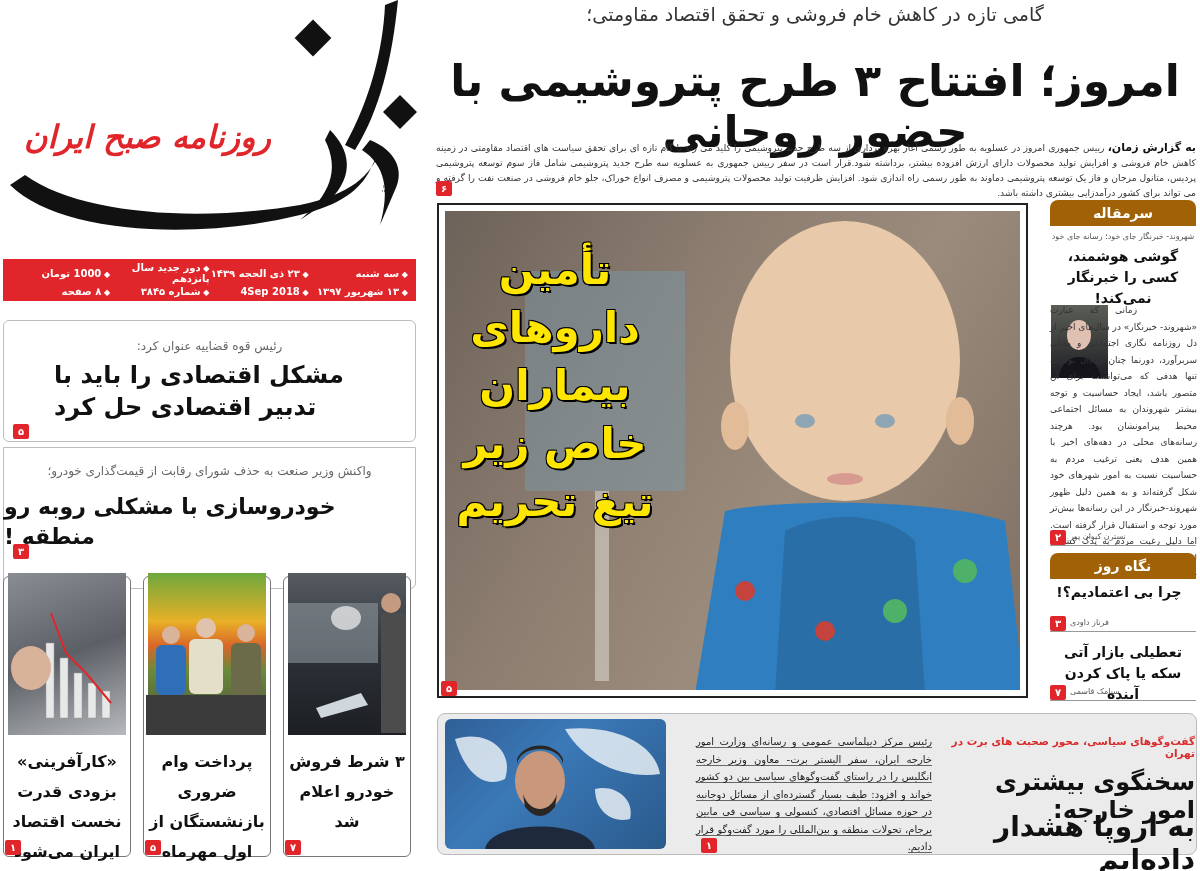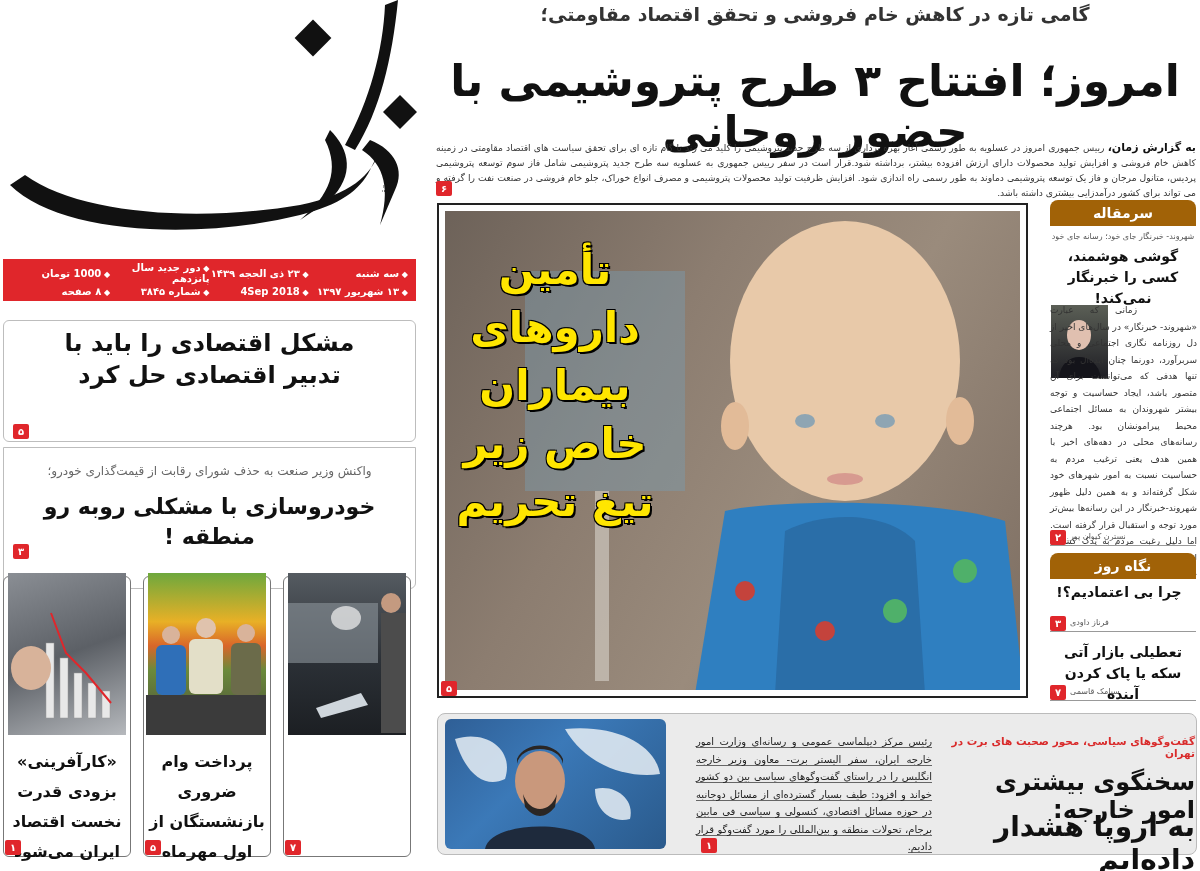--- a/index.html
+++ b/index.html
@@ -22,29 +22,29 @@
 
   
   #infobar { left: 3px; top: 259px; width: 413px; height: 42px; background: #e0262b; color: #fff;
     display: grid; grid-template-columns: repeat(4, 1fr); grid-template-rows: 1fr 1fr; padding: 3px 8px;
     font-size: 10px; font-weight: bold; align-items: center; }
   #infobar span::before { content: "◆ "; font-size: 8px; }
 
   
   .box { position: absolute; border: 1px solid #bdbdbd; border-radius: 6px; background: #fff; }
   .kicker { color: #666; font-size: 12px; text-align: center; }
-  .hl { font-weight: bold; text-align: center; color: #111; }
+  .hl { font-weight: bold; text-align: left; color: #111; }
 
   
   .tile { position: absolute; top: 576px; width: 128px; height: 281px; border: 1px solid #777; border-radius: 6px; background: #fff; }
   .tile .img { position: absolute; top: -4px; left: 4px; right: 4px; height: 162px; }
   .tile .cap { position: absolute; top: 170px; left: 2px; right: 2px; text-align: center; font-size: 16px; font-weight: bold; line-height: 30px; }
 
   
-  #super { left: 430px; top: 3px; width: 770px; text-align: center; font-size: 19px; font-weight: bold; color: #333; }
+  #super { left: 430px; top: 3px; width: 770px; text-align: center; font-size: 19px; font-weight: normal; color: #333; }
   #main-hl { left: 430px; top: 55px; width: 770px; text-align: center; font-size: 44px; font-weight: 900; color: #111; letter-spacing: -1px; }
   #lead { left: 436px; top: 140px; width: 760px; font-size: 9.2px; line-height: 15px; text-align: justify; color: #333; }
   #lead b { color: #111; font-size: 11px; }
 
   
   #bigphoto { left: 437px; top: 203px; width: 591px; height: 495px; border: 2px solid #222; background: #fff; padding: 5px; }
   #bigphoto .pic { position: absolute; left: 6px; top: 6px; right: 6px; bottom: 6px; overflow: hidden;
     background: linear-gradient(120deg, #6d6259 0%, #8c7d70 35%, #9a8b7c 60%, #7d6e62 100%); }
   #photo-title { position: absolute; left: 10px; top: 30px; width: 200px; text-align: center; color: #ffe600;
     font-size: 42px; font-weight: 900; line-height: 58px; text-shadow: 2px 2px 0 #000, -1px -1px 0 #000, 1px -1px 0 #000, -1px 1px 0 #000; }
@@ -74,35 +74,37 @@
 
 <div id="masthead" class="abs">
   <svg width="420" height="250" viewBox="0 0 420 250">
     <path d="M10 185 C 60 235, 200 240, 300 215 C 340 205, 360 190, 370 170 L 380 150 C 372 175, 350 195, 300 205 C 200 222, 80 215, 25 175 Z" fill="#111"></path>
     <path d="M385 5 L 398 0 C 392 60, 380 110, 355 150 L 345 145 C 370 100, 383 50, 385 5 Z" fill="#111"></path>
     <rect x="300" y="25" width="26" height="26" transform="rotate(45 313 38)" fill="#111"></rect>
     <rect x="388" y="100" width="24" height="24" transform="rotate(45 400 112)" fill="#111"></rect>
     <path d="M330 130 C 350 150, 355 175, 330 200 L 300 220 C 330 195, 340 170, 325 140 Z" fill="#111"></path>
     <path d="M370 140 C 395 150, 405 170, 395 190 L 380 225 C 390 190, 385 165, 362 150 Z" fill="#111"></path>
   </svg>
+  <div id="tagline">روزنامه صبح ایران</div>
   <div id="payam">پیام</div>
 </div>
 
 <div id="infobar" class="abs">
   <span>سه شنبه</span>
   <span>۲۳ ذی الحجه ۱۴۳۹</span>
   <span>دور جدید سال پانزدهم</span>
   <span>1000 تومان</span>
   <span>۱۳ شهریور ۱۳۹۷</span>
   <span>4Sep 2018</span>
   <span>شماره ۳۸۴۵</span>
   <span>۸ صفحه</span>
 </div>
 
 <div class="box" style="left:3px; top:320px; width:413px; height:122px;">
+  <div class="kicker" style="margin-top:18px;">رئیس قوه قضاییه عنوان کرد:</div>
   <div class="hl" style="font-size:24px; line-height:32px; padding:6px 50px 0;">مشکل اقتصادی را باید با تدبیر اقتصادی حل کرد</div>
   <div class="badge" style="left:9px; top:103px;">۵</div>
 </div>
 
 <div class="box" style="left:3px; top:447px; width:413px; height:142px; border-radius:0 0 6px 6px;">
   <div class="kicker" style="margin-top:16px;">واکنش وزیر صنعت به حذف شورای رقابت از قیمت‌گذاری خودرو؛</div>
   <div class="hl" style="font-size:22px; line-height:30px; margin-top:14px;">خودروسازی با مشکلی روبه رو منطقه !</div>
   <div class="badge" style="left:9px; top:96px;">۳</div>
 </div>
 
@@ -143,20 +145,21 @@
 <div class="tile" style="left:283px;">
   <div class="img" style="background:linear-gradient(180deg,#555b61 0%,#2b3036 55%,#1c1f23 100%);">
     <svg width="120" height="162" viewBox="0 0 120 162">
       <rect x="2" y="30" width="90" height="60" fill="#8c949b" opacity="0.6"></rect>
       <ellipse cx="60" cy="45" rx="15" ry="12" fill="#f2f2f2" opacity="0.7"></ellipse>
       <path d="M30 135 L 75 120 L 82 132 L 35 145 Z" fill="#cfd6dc"></path>
       <circle cx="105" cy="30" r="10" fill="#c49a80"></circle>
         <rect x="95" y="40" width="25" height="120" fill="#4c4c4c"></rect>
     </svg>
   </div>
+  <div class="cap">۳ شرط فروش خودرو اعلام شد</div>
   <div class="badge" style="left:1px; top:263px;">۷</div>
 </div>
 
 <div id="super" class="abs">گامی تازه در کاهش خام فروشی و تحقق اقتصاد مقاومتی؛</div>
 <div id="main-hl" class="abs">امروز؛ افتتاح ۳ طرح پتروشیمی با حضور روحانی</div>
 <div id="lead" class="abs">
   <b>به گزارش زمان،</b>
   <span>رییس جمهوری امروز در عسلویه به طور رسمی آغاز بهره برداری از سه طرح جدید پتروشیمی را کلید می زند تا گام تازه ای برای تحقق سیاست های اقتصاد مقاومتی در زمینه کاهش خام فروشی و افزایش تولید محصولات دارای ارزش افزوده بیشتر، برداشته شود.قرار است در سفر رییس جمهوری به عسلویه سه طرح جدید پتروشیمی شامل فاز سوم توسعه پتروشیمی پردیس، متانول مرجان و فاز یک توسعه پتروشیمی دماوند به طور رسمی راه اندازی شود. افزایش ظرفیت تولید محصولات پتروشیمی و مصرف انواع خوراک، جلو خام فروشی در صنعت نفت را گرفته و می تواند برای کشور درآمدزایی بیشتری داشته باشد.</span>
 </div>
 <div class="badge" style="left:436px; top:181px;">۶</div>

